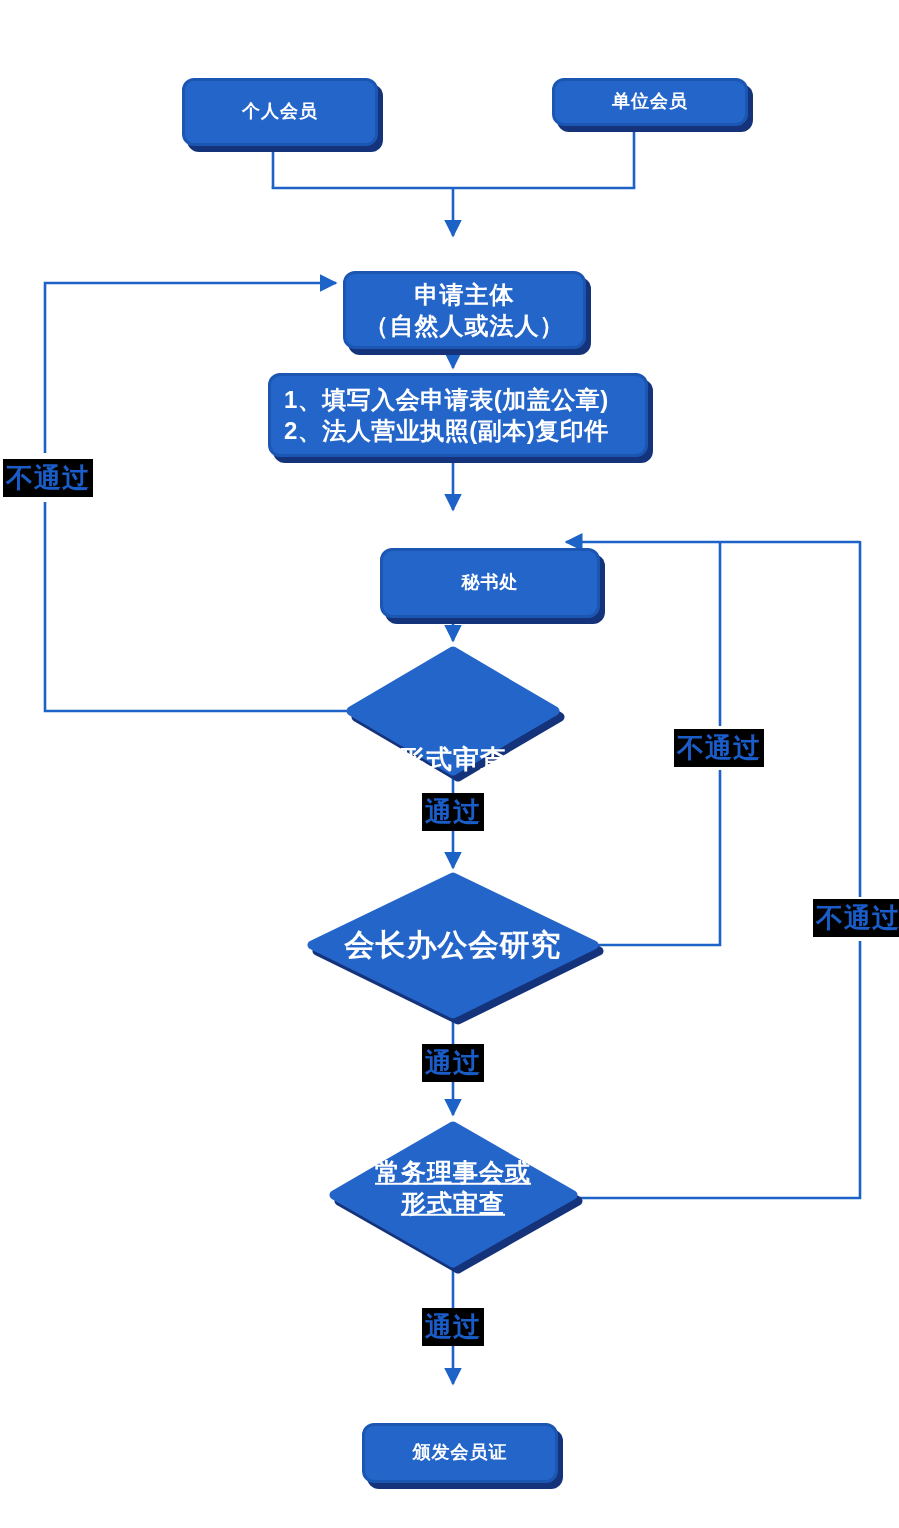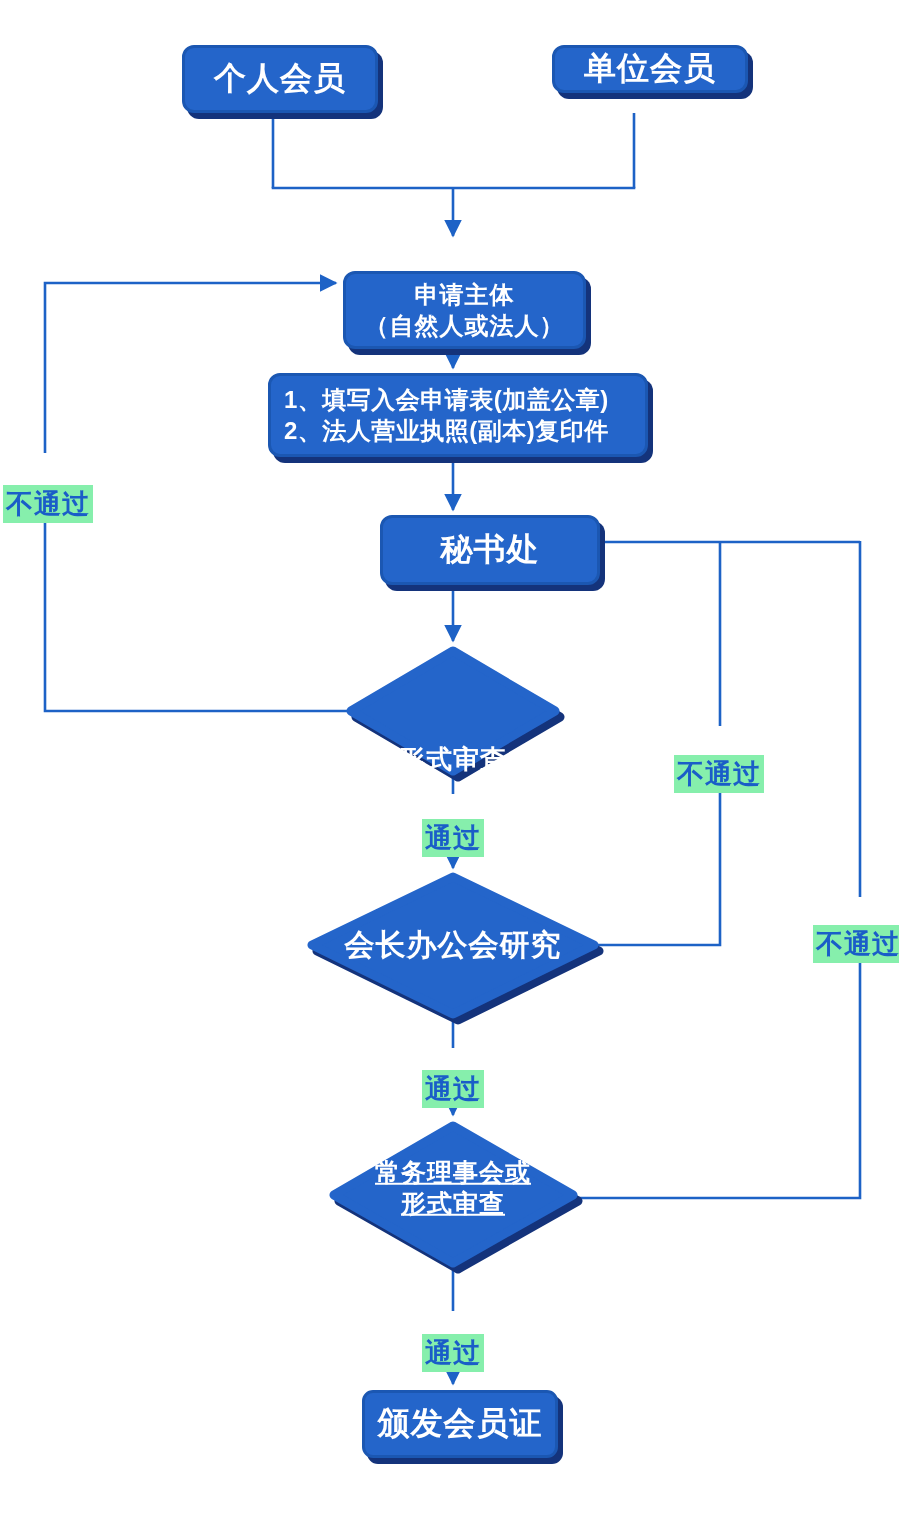--- a/index.html
+++ b/index.html
@@ -20,31 +20,31 @@
   .node{
     position:absolute;box-sizing:border-box;
     background:var(--node-fill);
     border:3px solid var(--node-border);
     border-radius:12px;
     box-shadow:5px 6px 0 var(--node-shadow);
     color:var(--node-text);
     display:flex;flex-direction:column;align-items:center;justify-content:center;
     font-weight:600;letter-spacing:1px;line-height:1.3;
   }
-  .node.single{font-size:32px;}
+  .node.single{font-size:18px;margin-top:33px;}
   .node.two-line{font-size:24px;}
   .node.list{align-items:flex-start;padding-left:20px;font-size:24px;letter-spacing:0.5px;}
   .dlabel{
     position:absolute;transform:translate(-50%,-50%);
     color:var(--node-text);font-weight:600;letter-spacing:1px;text-align:center;line-height:1.25;
   }
   .elabel{
     position:absolute;transform:translate(-50%,-50%);
     color:var(--label);font-weight:700;font-size:27px;letter-spacing:1px;
-    background:#86efac;padding:1px 3px;white-space:nowrap;margin-top:26px;
+    background:#000000;padding:1px 3px;white-space:nowrap;
   }
 </style>
 </head>
 <body>
 
 <div class="stage">
 
   <svg class="wires" viewBox="0 0 899 1528" xmlns="http://www.w3.org/2000/svg">
     <defs>
       <marker id="arr" viewBox="0 0 12 12" refX="11" refY="6" markerWidth="18" markerHeight="18" markerUnits="userSpaceOnUse" orient="auto">
@@ -117,21 +117,21 @@
 
   <div class="node list" style="left:268px;top:373px;width:380px;height:84px;padding-left:13px;">
     <span>1、填写入会申请表(加盖公章)</span>
     <span>2、法人营业执照(副本)复印件</span>
   </div>
 
   <div class="node single" style="left:380px;top:515px;width:220px;height:70px;">
     <span>秘书处</span>
   </div>
 
-  <div class="node single" style="left:362px;top:1390px;width:196px;height:68px;border-radius:11px;">
+  <div class="node single" style="left:362px;top:1390px;width:196px;height:60px;">
     <span>颁发会员证</span>
   </div>
 
   <div class="dlabel" style="left:453px;top:711px;font-size:26px;margin-top:48px;">形式审查</div>
 
   <div class="dlabel" style="left:453px;top:945px;font-size:30px;">会长办公会研究</div>
 
   <div class="dlabel" style="left:453px;top:1188px;font-size:25px;text-decoration:underline;">
     <div>常务理事会或</div>
     <div>形式审查</div>

